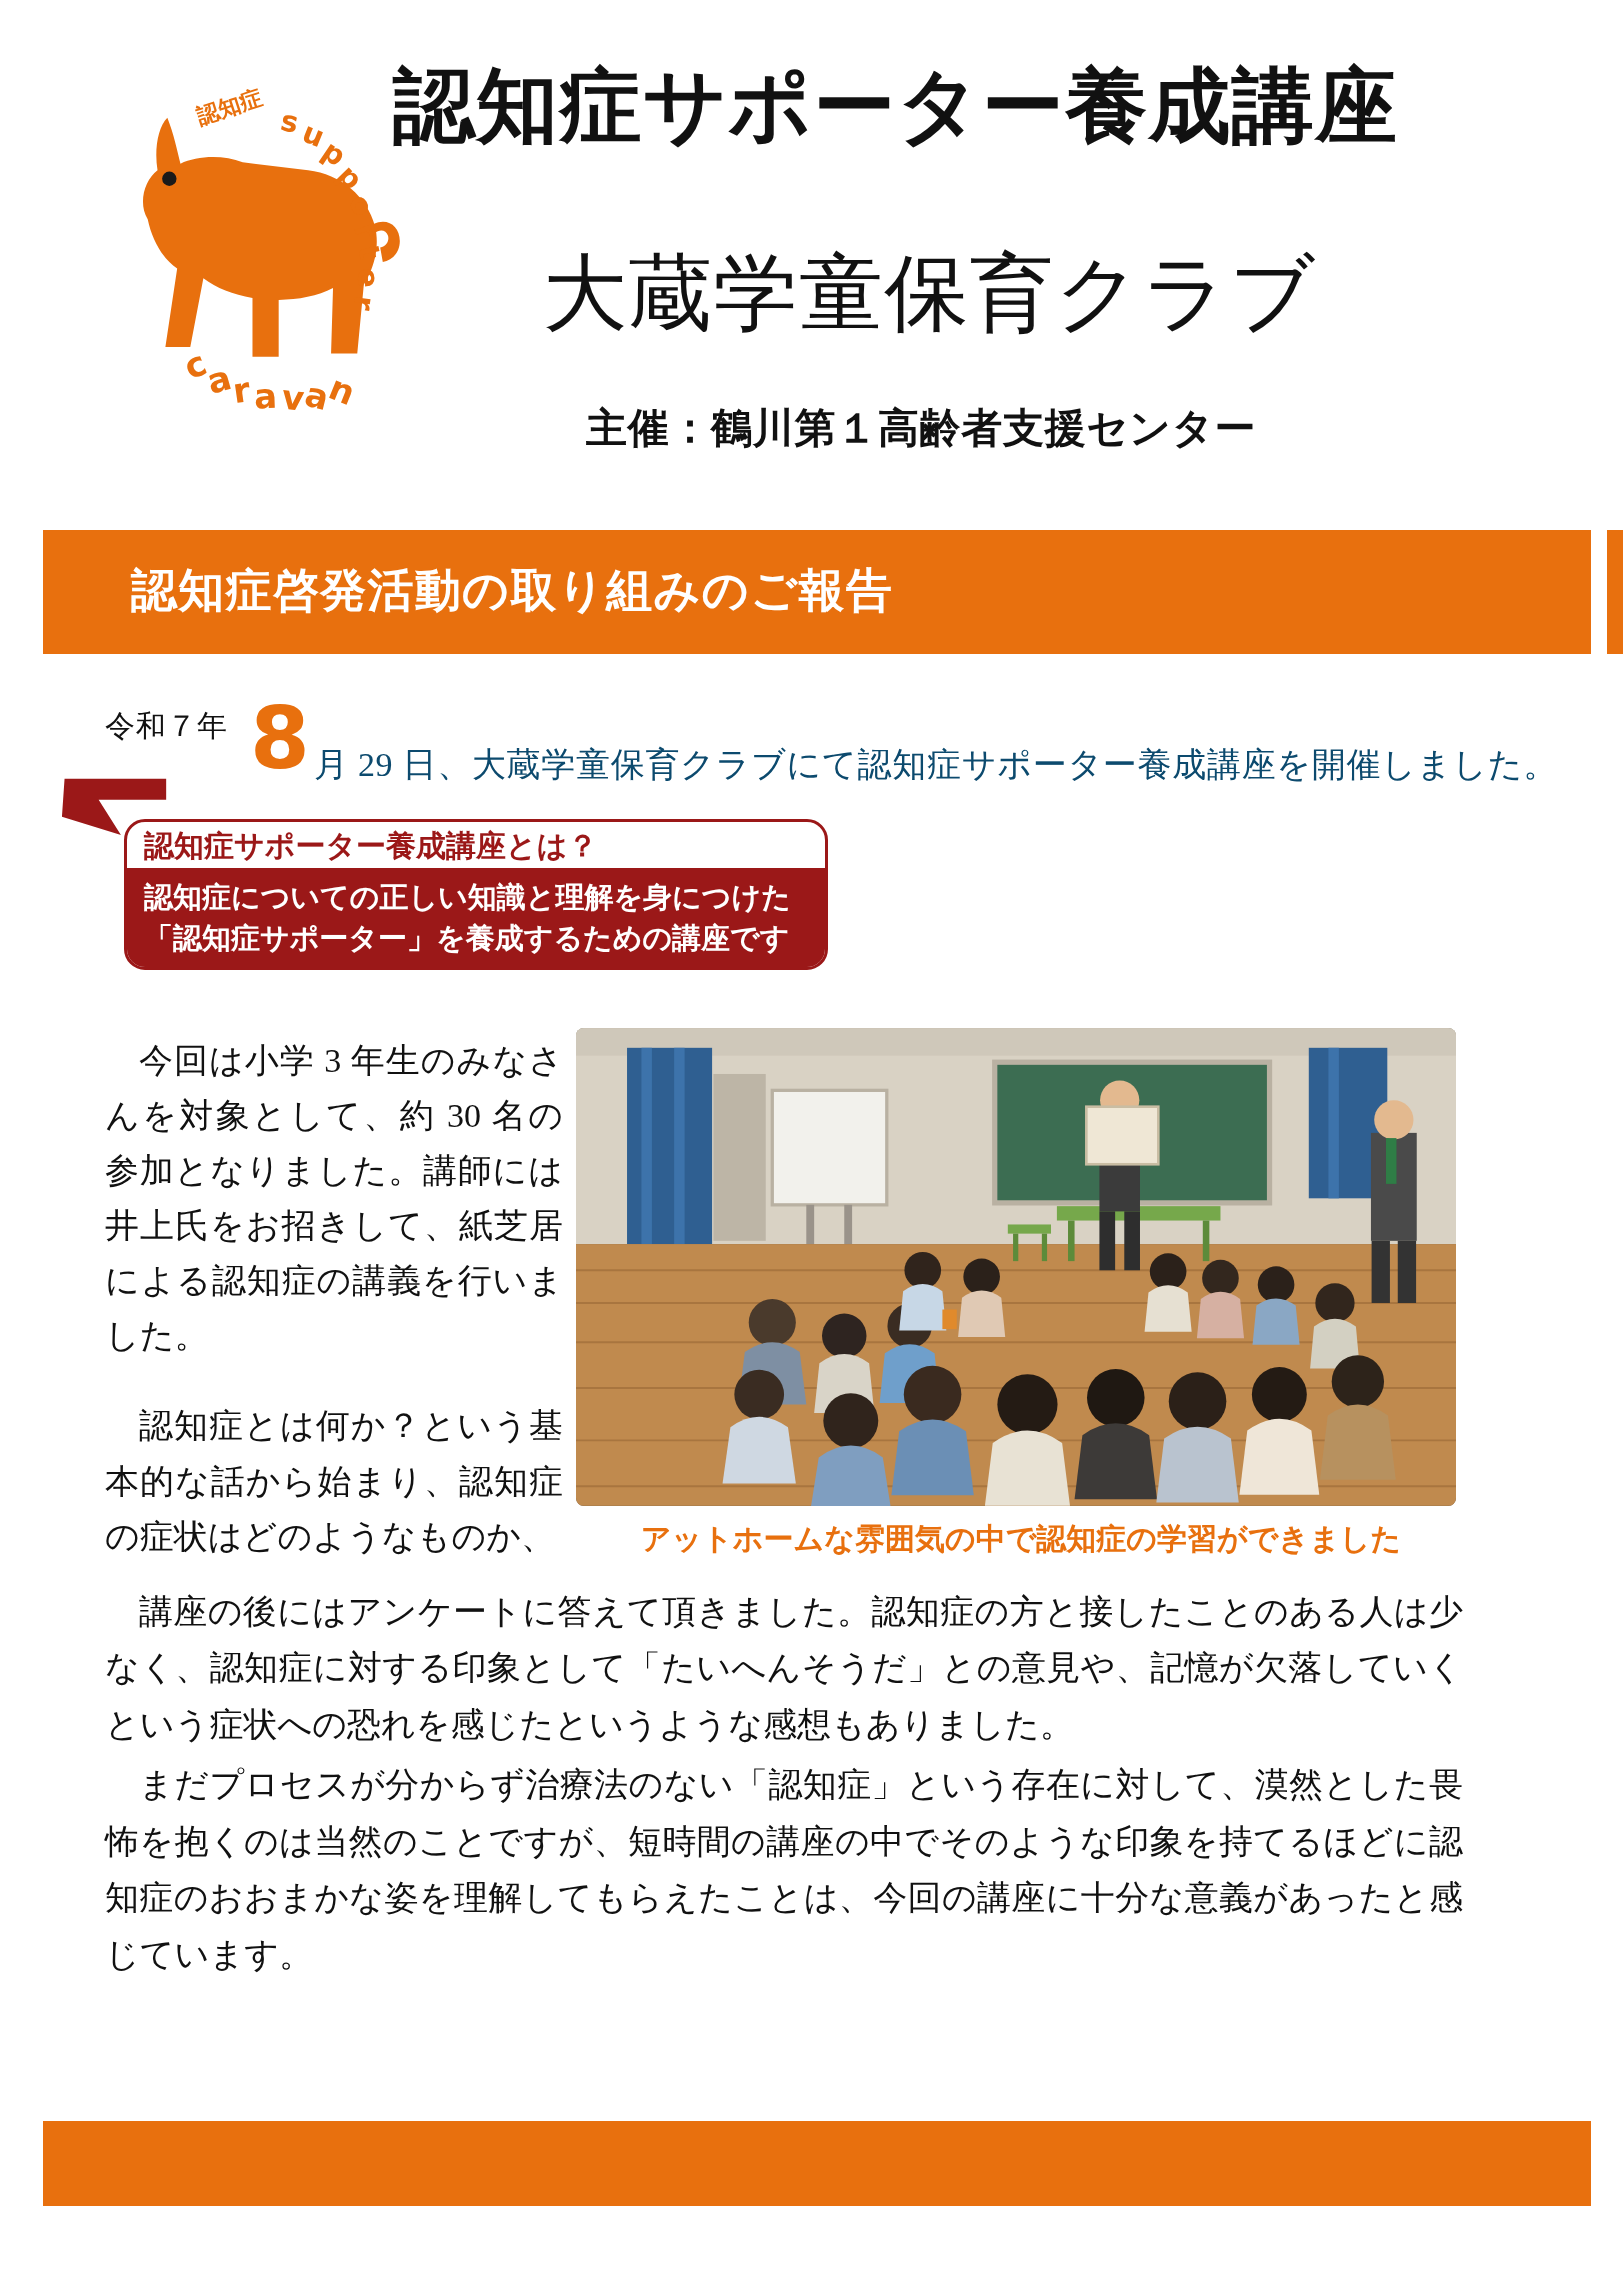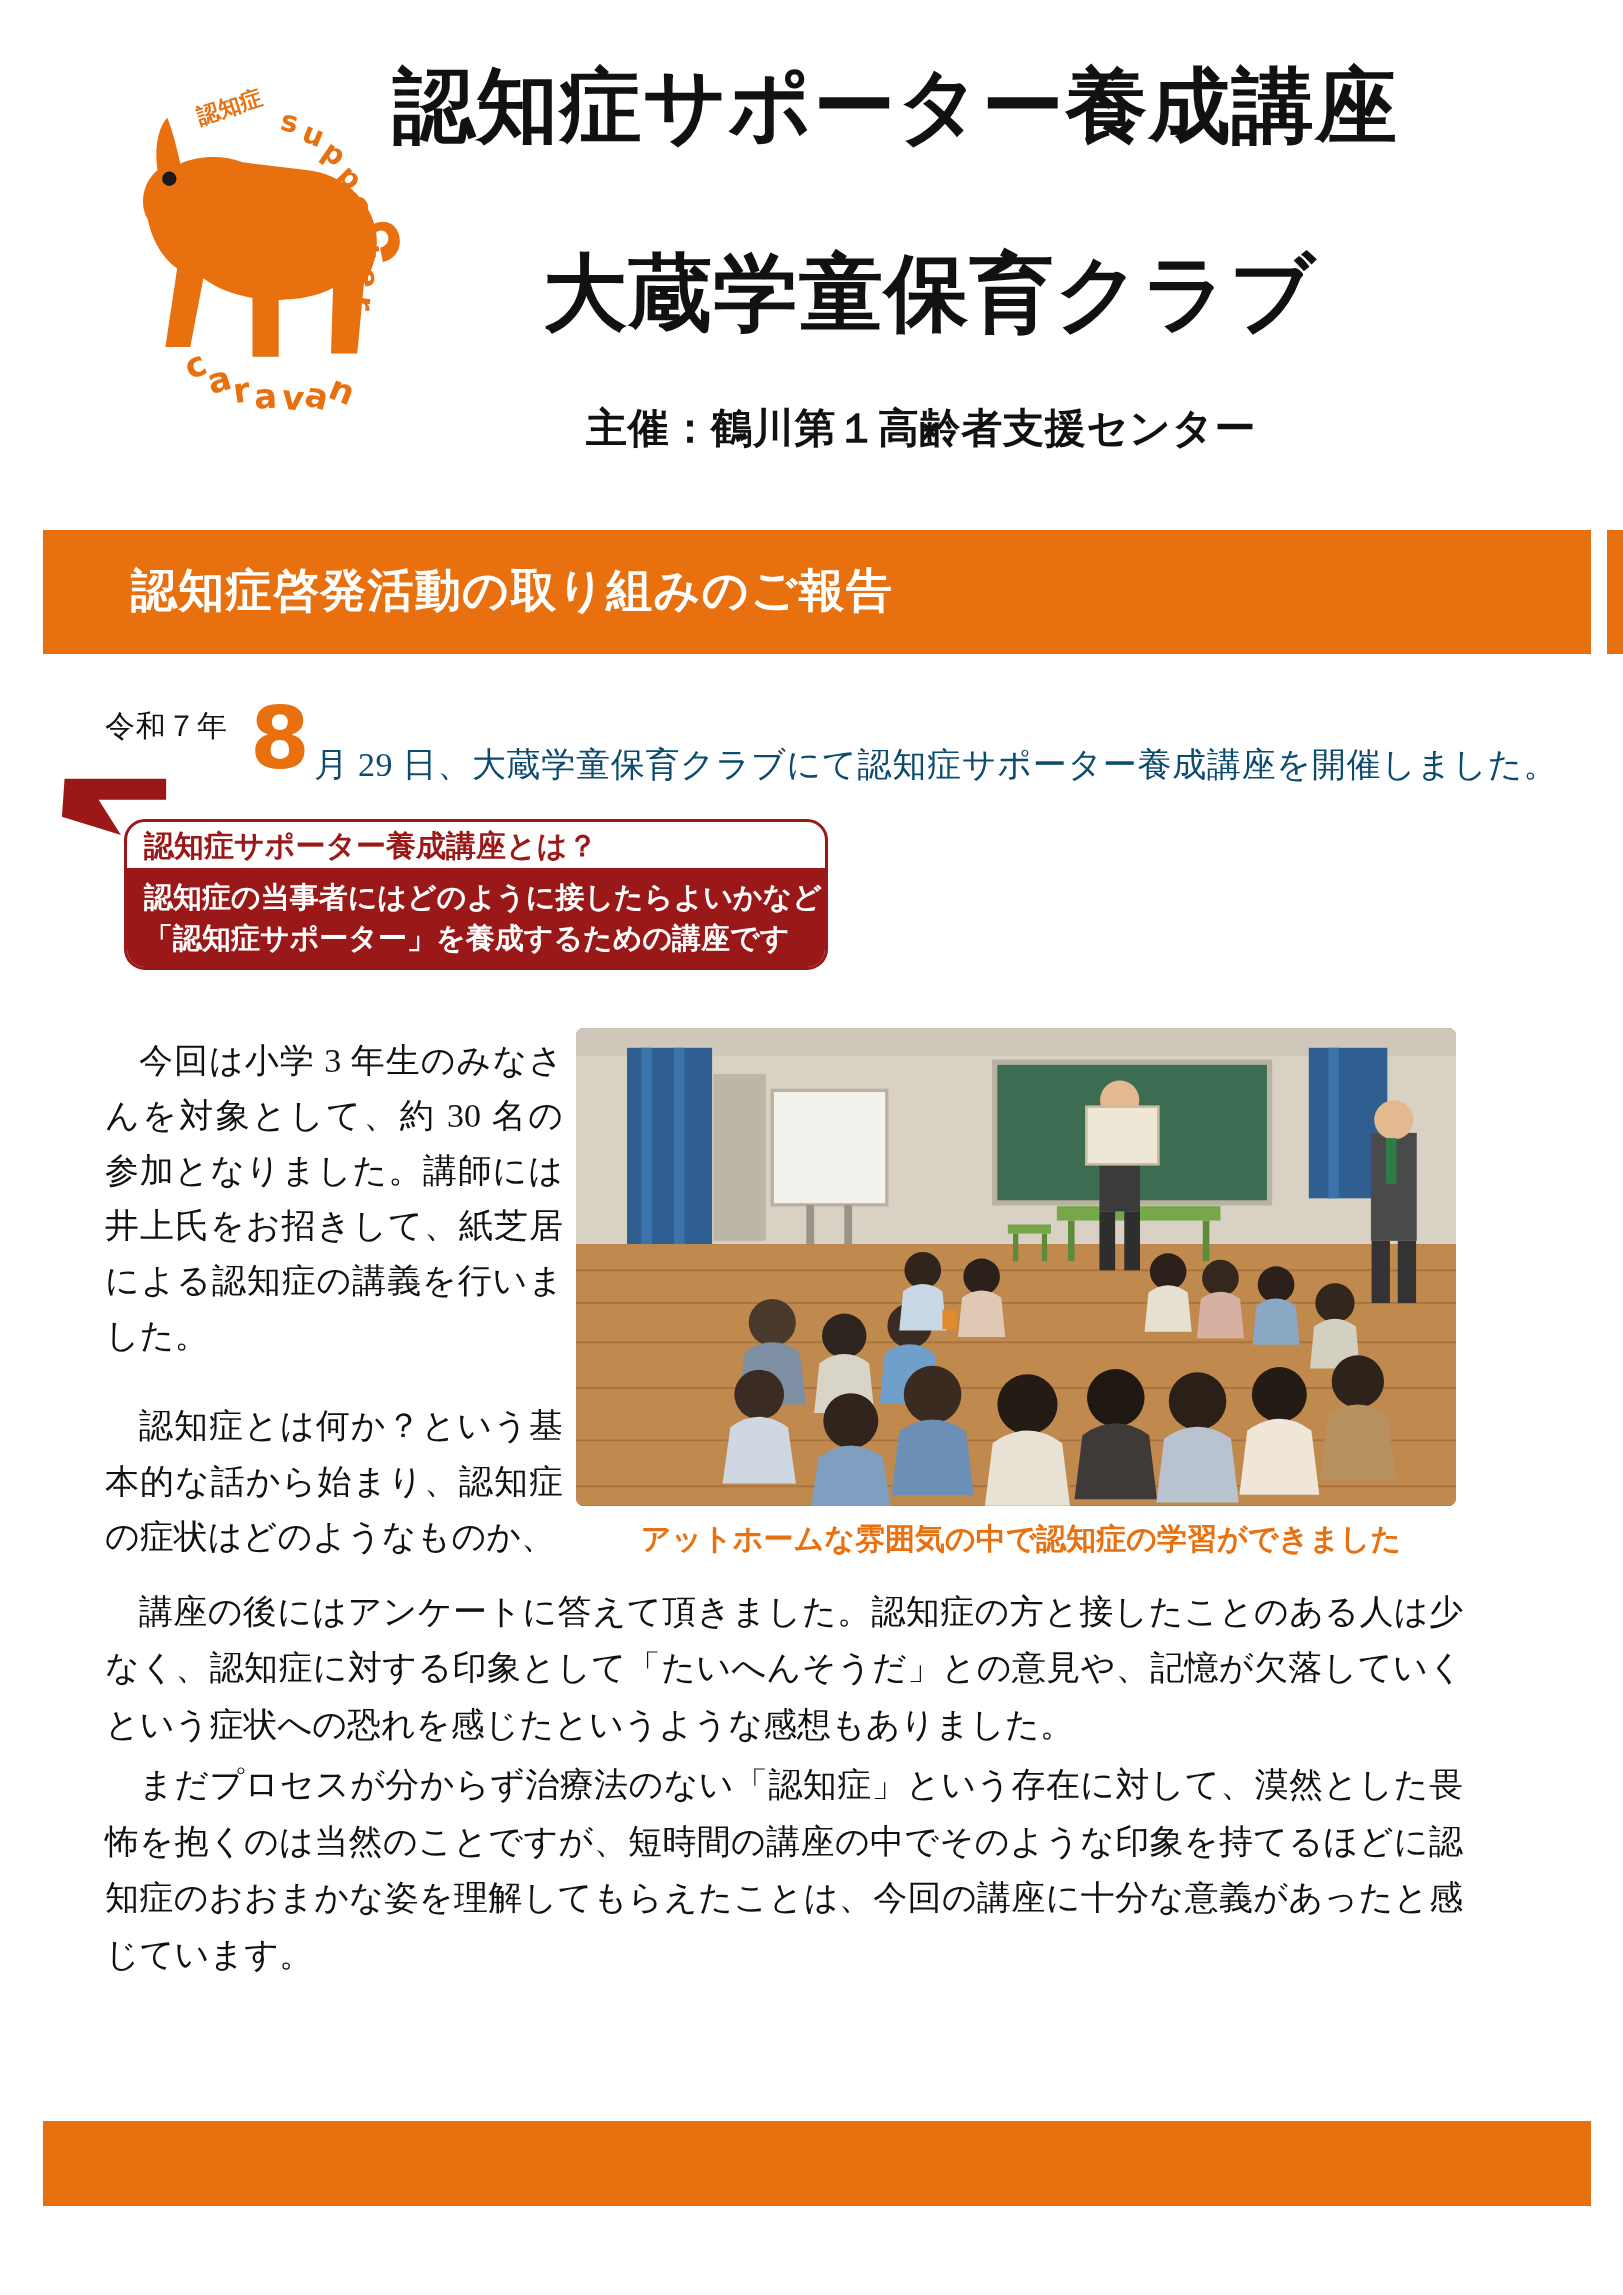--- a/index.html
+++ b/index.html
@@ -51,21 +51,21 @@
     letter-spacing: 1.3px;
     color: #111111;
     white-space: nowrap;
   }
   .title-sub {
     position: absolute;
     left: 543px;
     top: 249px;
     width: 1047px;
     font-family: "DejaVu Sans", "Liberation Sans", sans-serif;
-    font-weight: bold;
+    font-weight: normal;
     font-size: 84px;
     line-height: 1.05;
     letter-spacing: 1.3px;
     color: #111111;
     white-space: nowrap;
   }
   .title-host {
     position: absolute;
     left: 543px;
     top: 401px;
@@ -314,21 +314,21 @@
 
   <div class="arrow">
     <svg width="118" height="79" viewBox="0 0 180 120" xmlns="http://www.w3.org/2000/svg">
       <path d="M10 10 L165 10 L165 42 L62 42 L96 96 L6 68 Z" fill="#9B1818"></path>
     </svg>
   </div>
 
   <div class="callout">
     <div class="callout-head">認知症サポーター養成講座とは？</div>
     <div class="callout-body">
-      <div>認知症の当事者にはどのように接したらよいかなど</div>
+      <div>認知症についての正しい知識と理解を身につけた</div>
       <div>「認知症サポーター」を養成するための講座です</div>
     </div>
   </div>
 
   <div class="col-left">
     <p>今回は小学 3 年生のみなさんを対象として、約 30 名の参加となりました。講師には井上氏をお招きして、紙芝居による認知症の講義を行いました。</p>
     <p>認知症とは何か？という基本的な話から始まり、認知症の症状はどのようなものか、</p>
   </div>
 
   <div class="photo">

